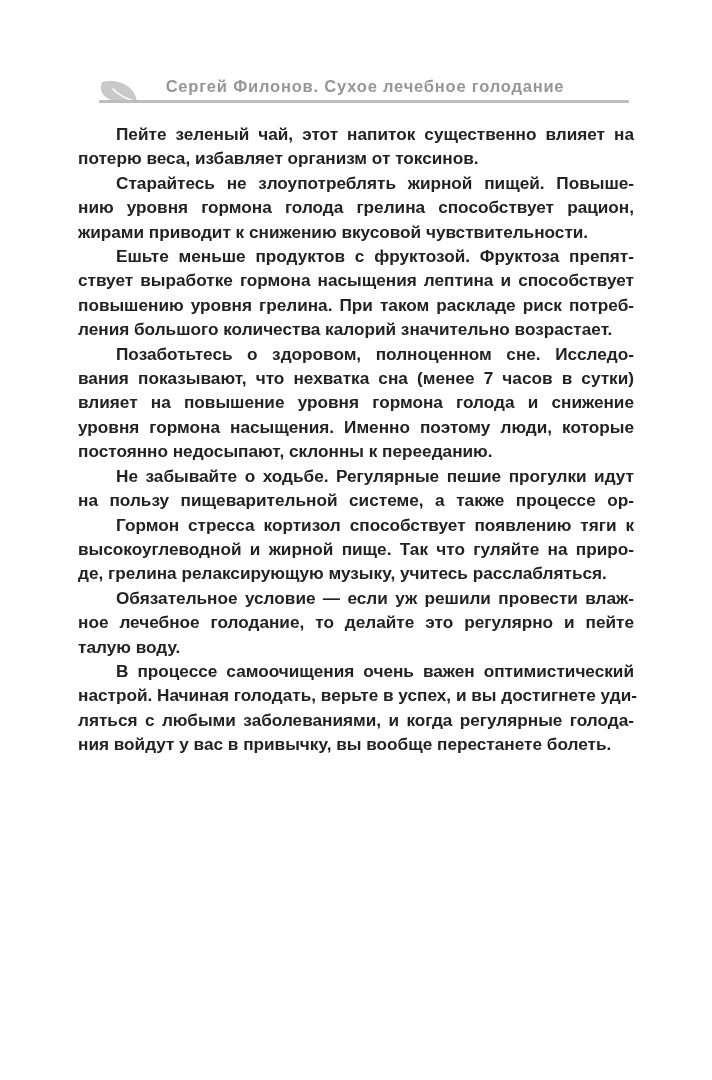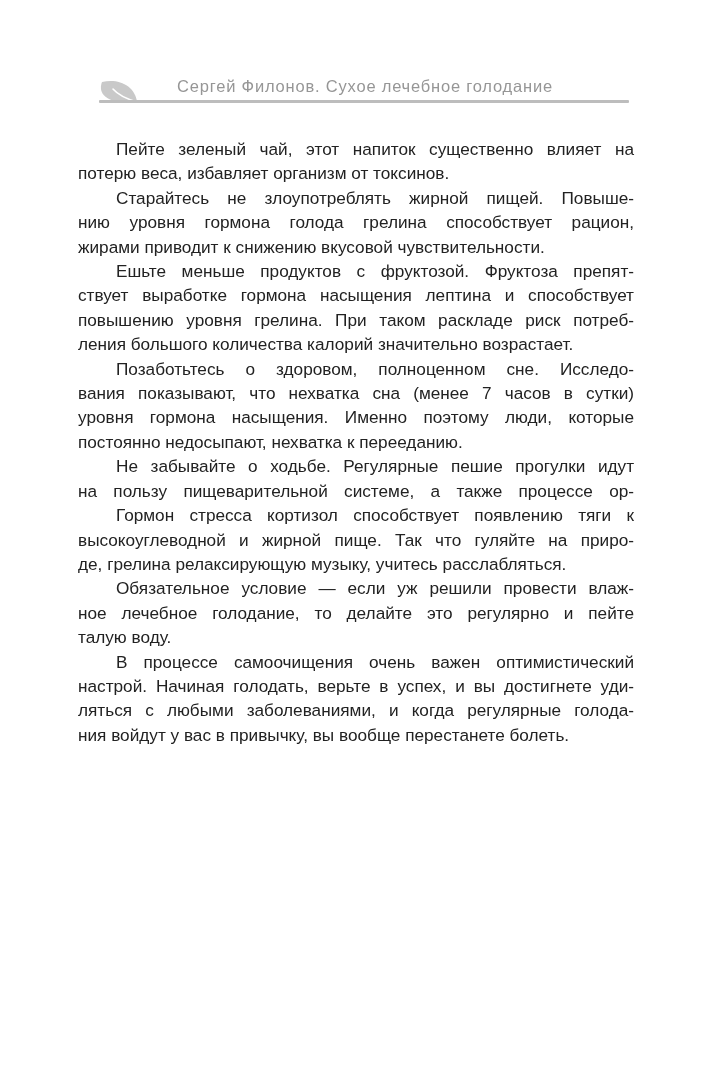--- a/index.html
+++ b/index.html
@@ -7,20 +7,21 @@
     padding: 0;
     background: #ffffff;
   }
   .page {
     position: relative;
     width: 712px;
     height: 880px;
     background: #ffffff;
     overflow: hidden;
     font-family: "Liberation Sans", sans-serif;
+    font-weight: bold;
   }
 
   
   .running-head-title {
     position: absolute;
     left: 100px;
     width: 530px;
     top: 77px;
     text-align: center;
     font-size: 16.5px;
@@ -42,21 +43,21 @@
     width: 530px;
     height: 3px;
     background: #bdbdbd;
     border-radius: 1px;
   }
 
   
   .body-text {
     position: absolute;
     left: 78px;
-    top: 137px;
+    top: 122px;
     width: 556px;
     font-size: 17.2px;
     line-height: 24.4px;
     color: #222222;
   }
   .line {
     text-align: justify;
     text-align-last: justify;
     white-space: nowrap;
     overflow: visible;
@@ -101,22 +102,23 @@
       <div class="line last">потерю веса, избавляет организм от токсинов.</div>
       <div class="line first">Старайтесь не злоупотреблять жирной пищей. Повыше-</div>
       <div class="line">нию уровня гормона голода грелина способствует рацион,</div>
       <div class="line last">жирами приводит к снижению вкусовой чувствительности.</div>
       <div class="line first">Ешьте меньше продуктов с фруктозой. Фруктоза препят-</div>
       <div class="line">ствует выработке гормона насыщения лептина и способствует</div>
       <div class="line">повышению уровня грелина. При таком раскладе риск потреб-</div>
       <div class="line last">ления большого количества калорий значительно возрастает.</div>
       <div class="line first">Позаботьтесь о здоровом, полноценном сне. Исследо-</div>
       <div class="line">вания показывают, что нехватка сна (менее 7 часов в сутки)</div>
+      <div class="line">влияет на повышение уровня гормона голода и снижение</div>
       <div class="line">уровня гормона насыщения. Именно поэтому люди, которые</div>
-      <div class="line last">постоянно недосыпают, нехватка к перееданию.</div>
+      <div class="line last">постоянно недосыпают, склонны к перееданию.</div>
       <div class="line first">Не забывайте о ходьбе. Регулярные пешие прогулки идут</div>
       <div class="line">на пользу пищеварительной системе, а также процессе ор-</div>
       <div class="line first">Гормон стресса кортизол способствует появлению тяги к</div>
       <div class="line">высокоуглеводной и жирной пище. Так что гуляйте на приро-</div>
       <div class="line last">де, грелина релаксирующую музыку, учитесь расслабляться.</div>
       <div class="line first">Обязательное условие — если уж решили провести влаж-</div>
       <div class="line">ное лечебное голодание, то делайте это регулярно и пейте</div>
       <div class="line last">талую воду.</div>
       <div class="line first">В процессе самоочищения очень важен оптимистический</div>
       <div class="line">настрой. Начиная голодать, верьте в успех, и вы достигнете уди-</div>

